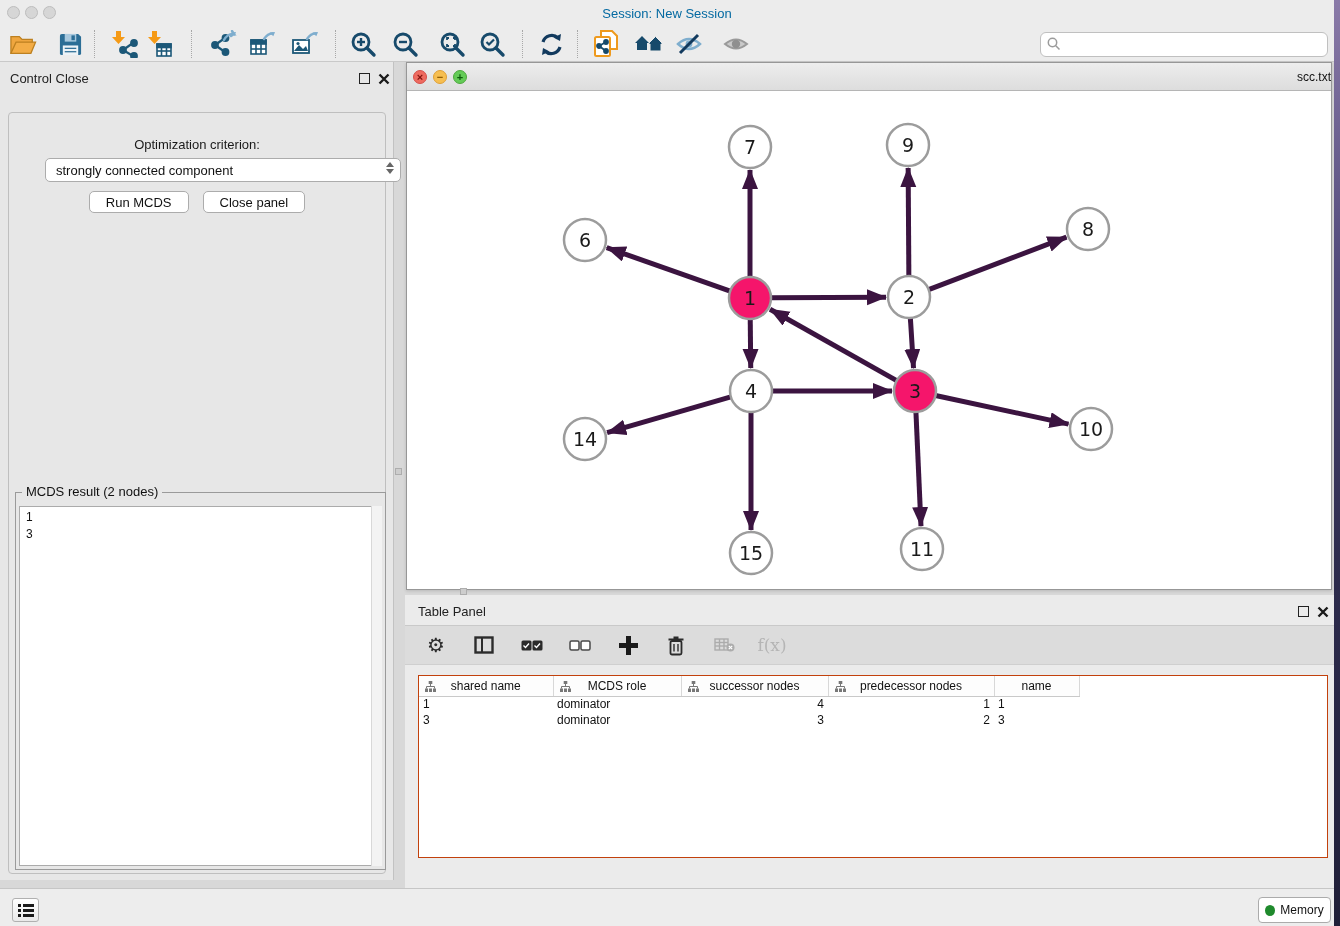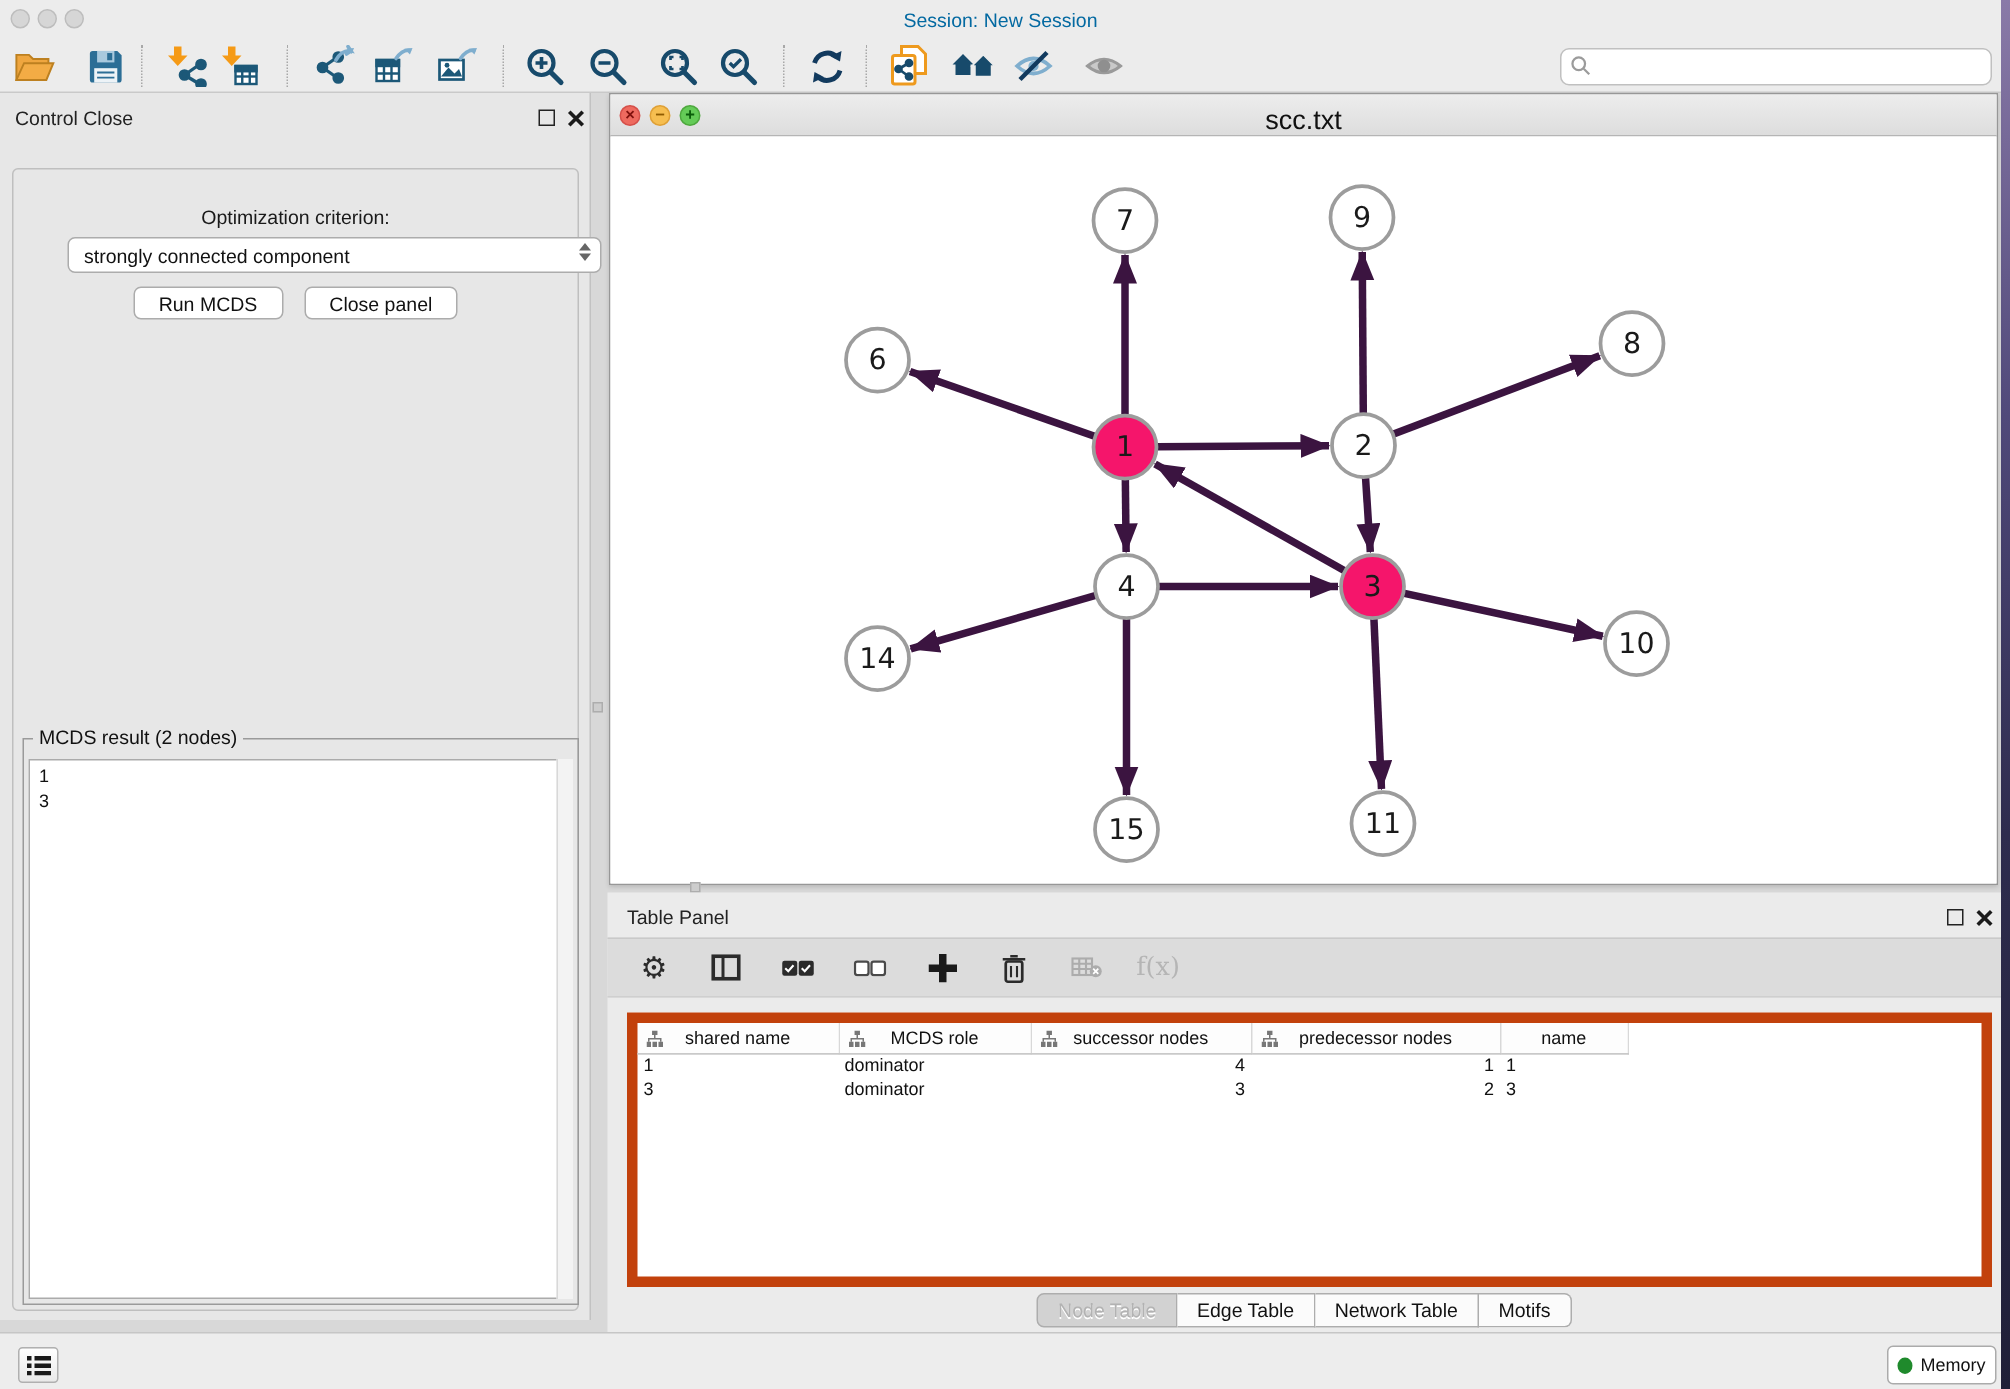--- a/index.html
+++ b/index.html
@@ -77,39 +77,39 @@
     background:#F3F3F3; border-left:1px solid #D8D8D8; }
 
   
   .grip { position:absolute; width:7px; height:7px; background:#CDCDCD; border:1px solid #ADADAD; }
 
   
   #net-window { position:absolute; left:406px; top:0; width:926px; height:528px;
     background:#fff; border:1px solid #979797; box-shadow:0 1px 3px rgba(0,0,0,.15); }
   #net-titlebar { position:relative; height:28px; background:linear-gradient(#EDEDED,#DDDDDD);
     border-bottom:1px solid #B5B5B5; }
-  #net-titlebar .title { position:absolute; left:0; right:0; top:7px; text-align:center;
-    font-size:18px; color:#111; }
+  #net-titlebar .title { position:absolute; left:0; right:0; top:7px; text-align:right;
+    font-size:12px; color:#111; }
   .mac-dot { position:absolute; top:7px; width:14px; height:14px; border-radius:50%;
     font-size:11px; line-height:12px; text-align:center; font-weight:bold; }
   .mac-red   { background:#EE6A5F; border:1px solid #D5504A; color:#7E100C; }
   .mac-yel   { background:#F6BE50; border:1px solid #DFA036; color:#8F5B00; }
   .mac-grn   { background:#64CB57; border:1px solid #4EA83E; color:#0B5D0B; }
   #net-canvas { position:relative; width:924px; height:498px; background:#fff; overflow:hidden; }
 
   
   #table-panel { position:absolute; left:405px; top:533px; width:929px; height:293px; background:#EBEBEB; }
   #tp-toolbar { position:absolute; left:0; right:0; top:30px; height:40px; background:#DCDCDC;
     border-top:1px solid #C9C9C9; border-bottom:1px solid #CFCFCF; display:flex;
     align-items:center; padding-left:18px; gap:22px; }
   .tp-icon { display:flex; align-items:center; justify-content:center; width:26px; height:26px; }
   .tp-gear { font-size:20px; color:#2B2B2B; font-family:"DejaVu Sans",sans-serif; }
   .tp-fx { font-family:"DejaVu Serif",serif; font-size:17px; color:#B5B5B5; }
   #tp-table-wrap { position:absolute; left:13px; top:80px; right:6px; height:183px;
-    background:#fff; border:7px solid #c2410c; }
+    background:#fff; border:1px solid #c2410c; }
   table.nodetable { border-collapse:collapse; table-layout:fixed; font-size:12px; color:#111; }
   table.nodetable th { font-weight:normal; height:20px; border-right:1px solid #D8D8D8;
     border-bottom:1px solid #C9C9C9; position:relative; text-align:center; background:#FDFDFD; }
   table.nodetable th .hicon { position:absolute; left:6px; top:5px; }
   table.nodetable td { height:16px; padding:0 4px; }
   td.al { text-align:left; padding-left:8px; }
   td.ar { text-align:right; padding-right:12px; }
   td.ar2 { text-align:right; padding-right:8px; }
 
   #tp-tabs { position:absolute; left:0; right:0; bottom:3px; display:flex; justify-content:center; }
@@ -552,26 +552,20 @@
             <td class="al">3</td>
             <td class="al">dominator</td>
             <td class="ar">3</td>
             <td class="ar2">2</td>
             <td class="al">3</td>
           </tr>
         </tbody>
       </table>
     </div>
 
-    <div id="tp-tabs">
-      <span class="tp-tab active">Node Table</span>
-      <span class="tp-tab">Edge Table</span>
-      <span class="tp-tab">Network Table</span>
-      <span class="tp-tab">Motifs</span>
-    </div>
   </div>
 </div>
 
 <div id="status-bar">
   <span id="status-left-btn">
     <svg width="16" height="13" viewBox="0 0 16 13">
       <g fill="#1a1a1a">
         <rect x="0" y="0" width="3" height="3"></rect>
           <rect x="5" y="0" width="11" height="3"></rect>
         <rect x="0" y="5" width="3" height="3"></rect>

